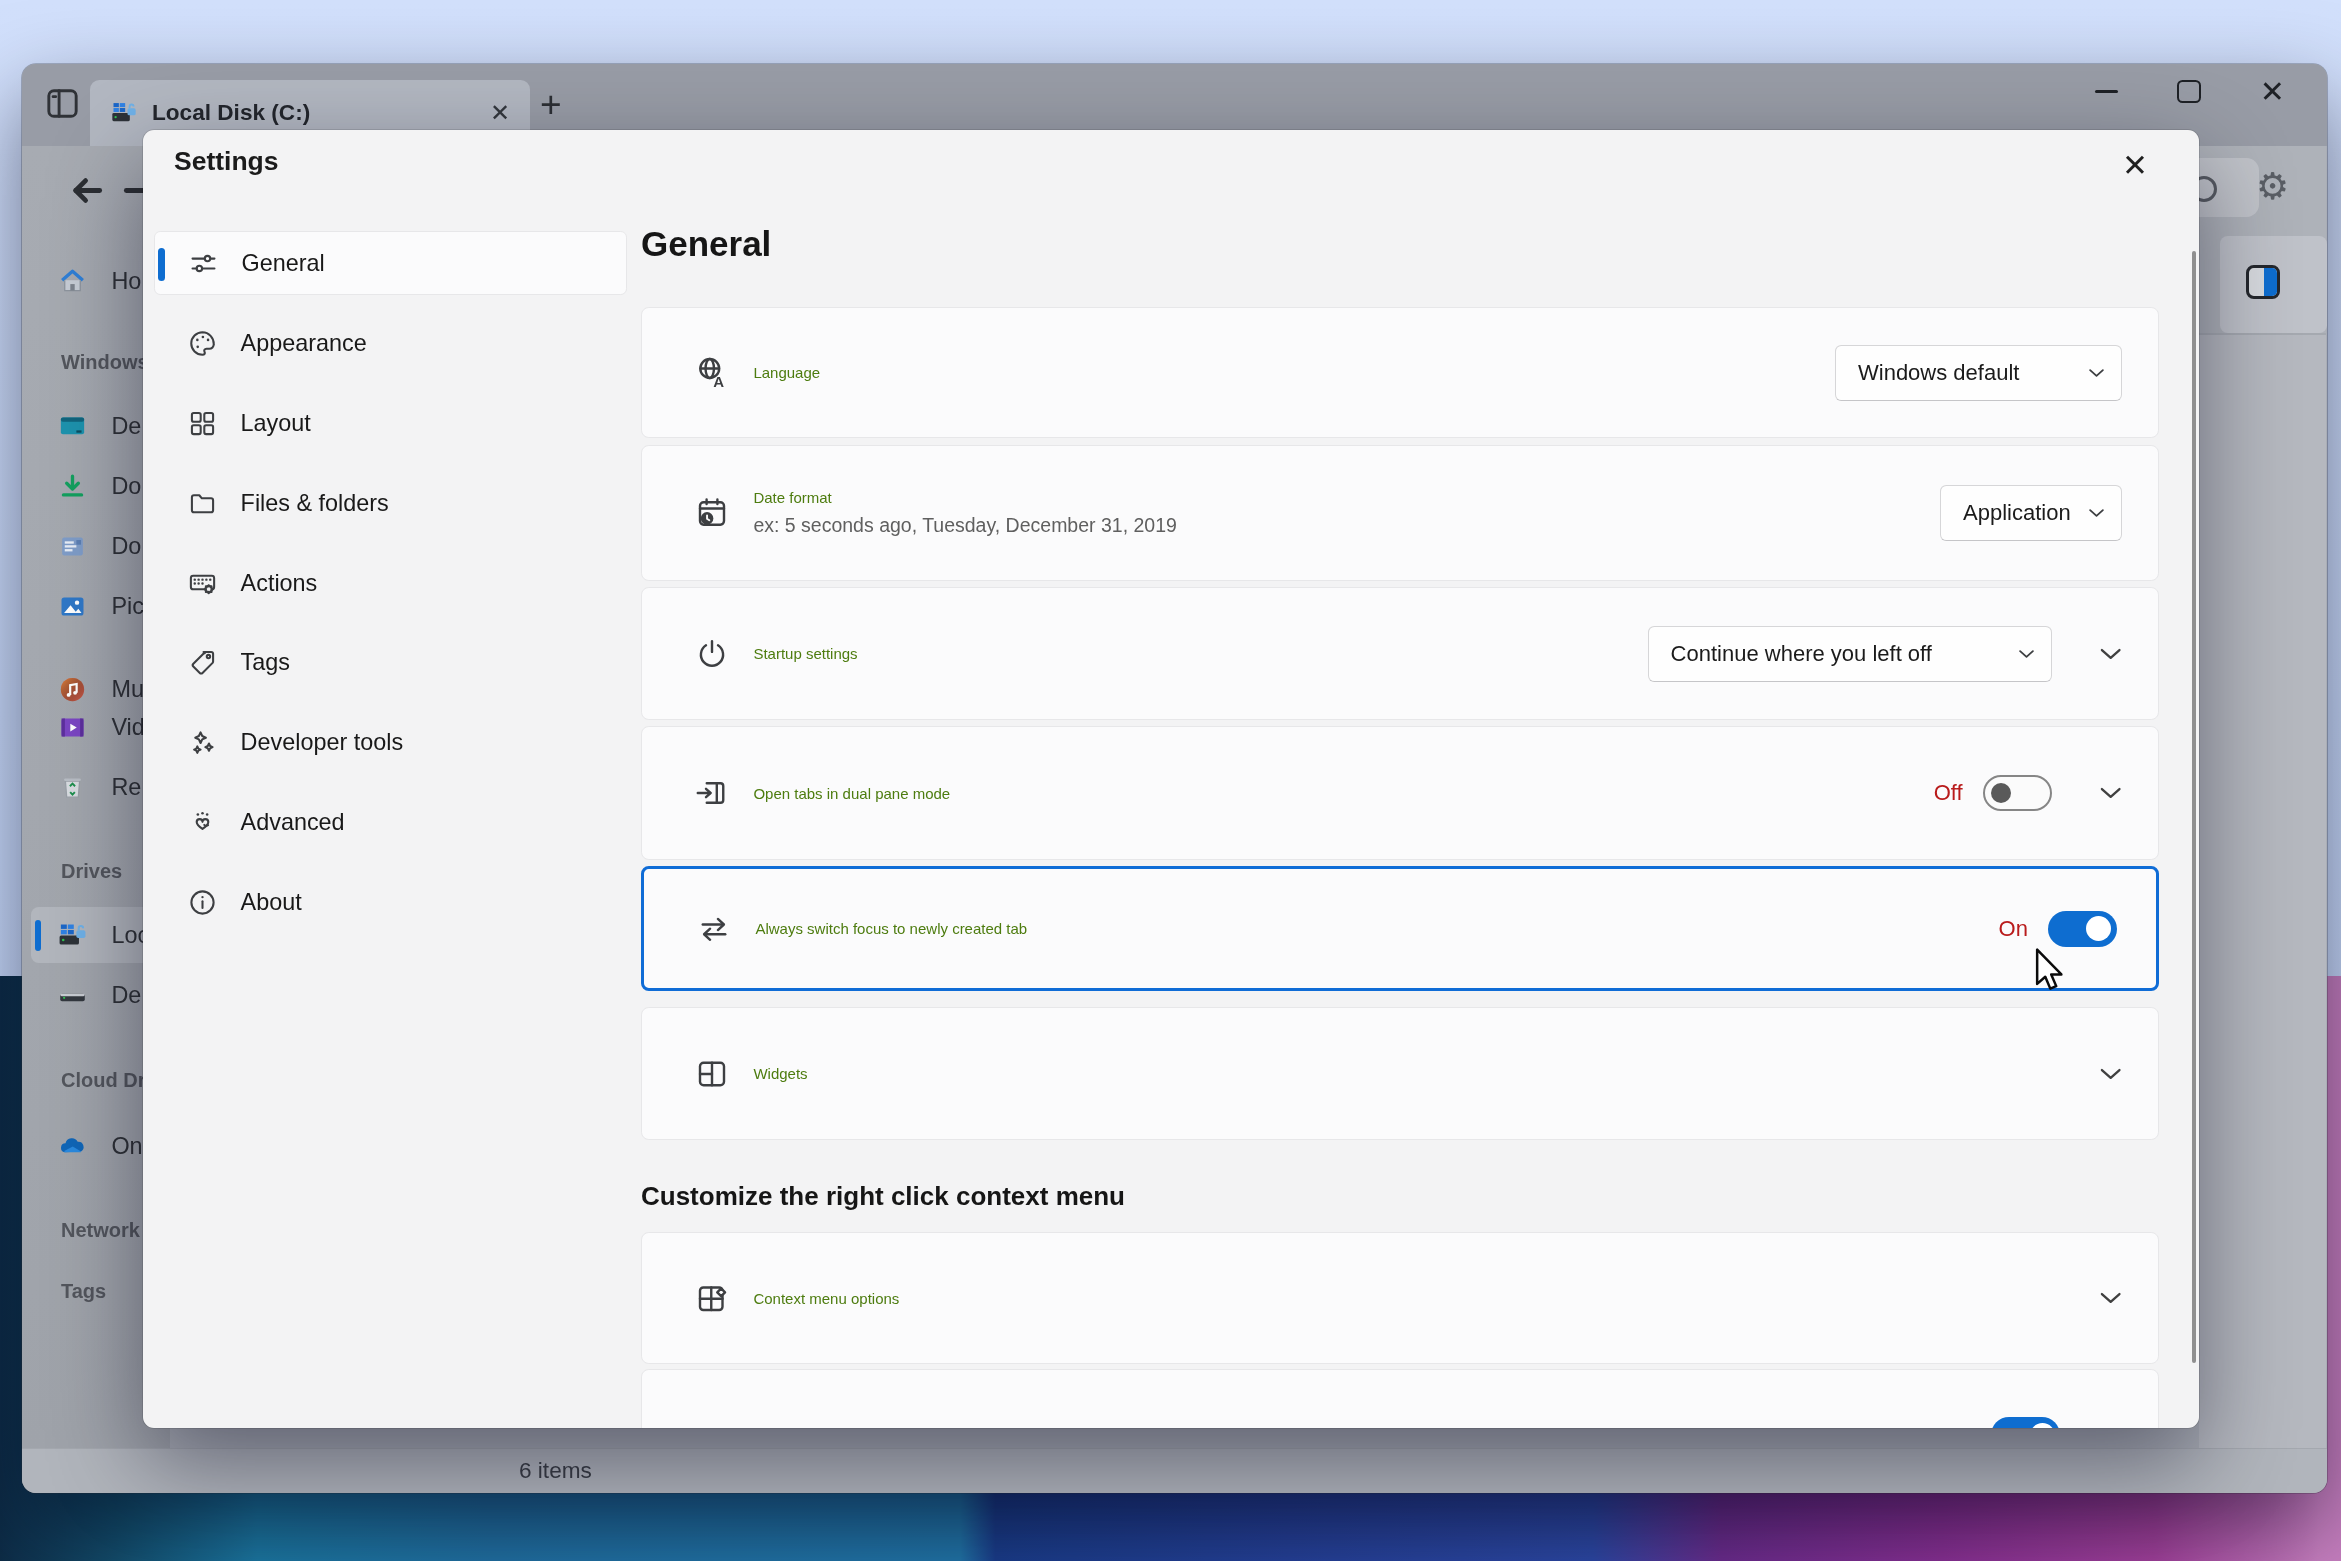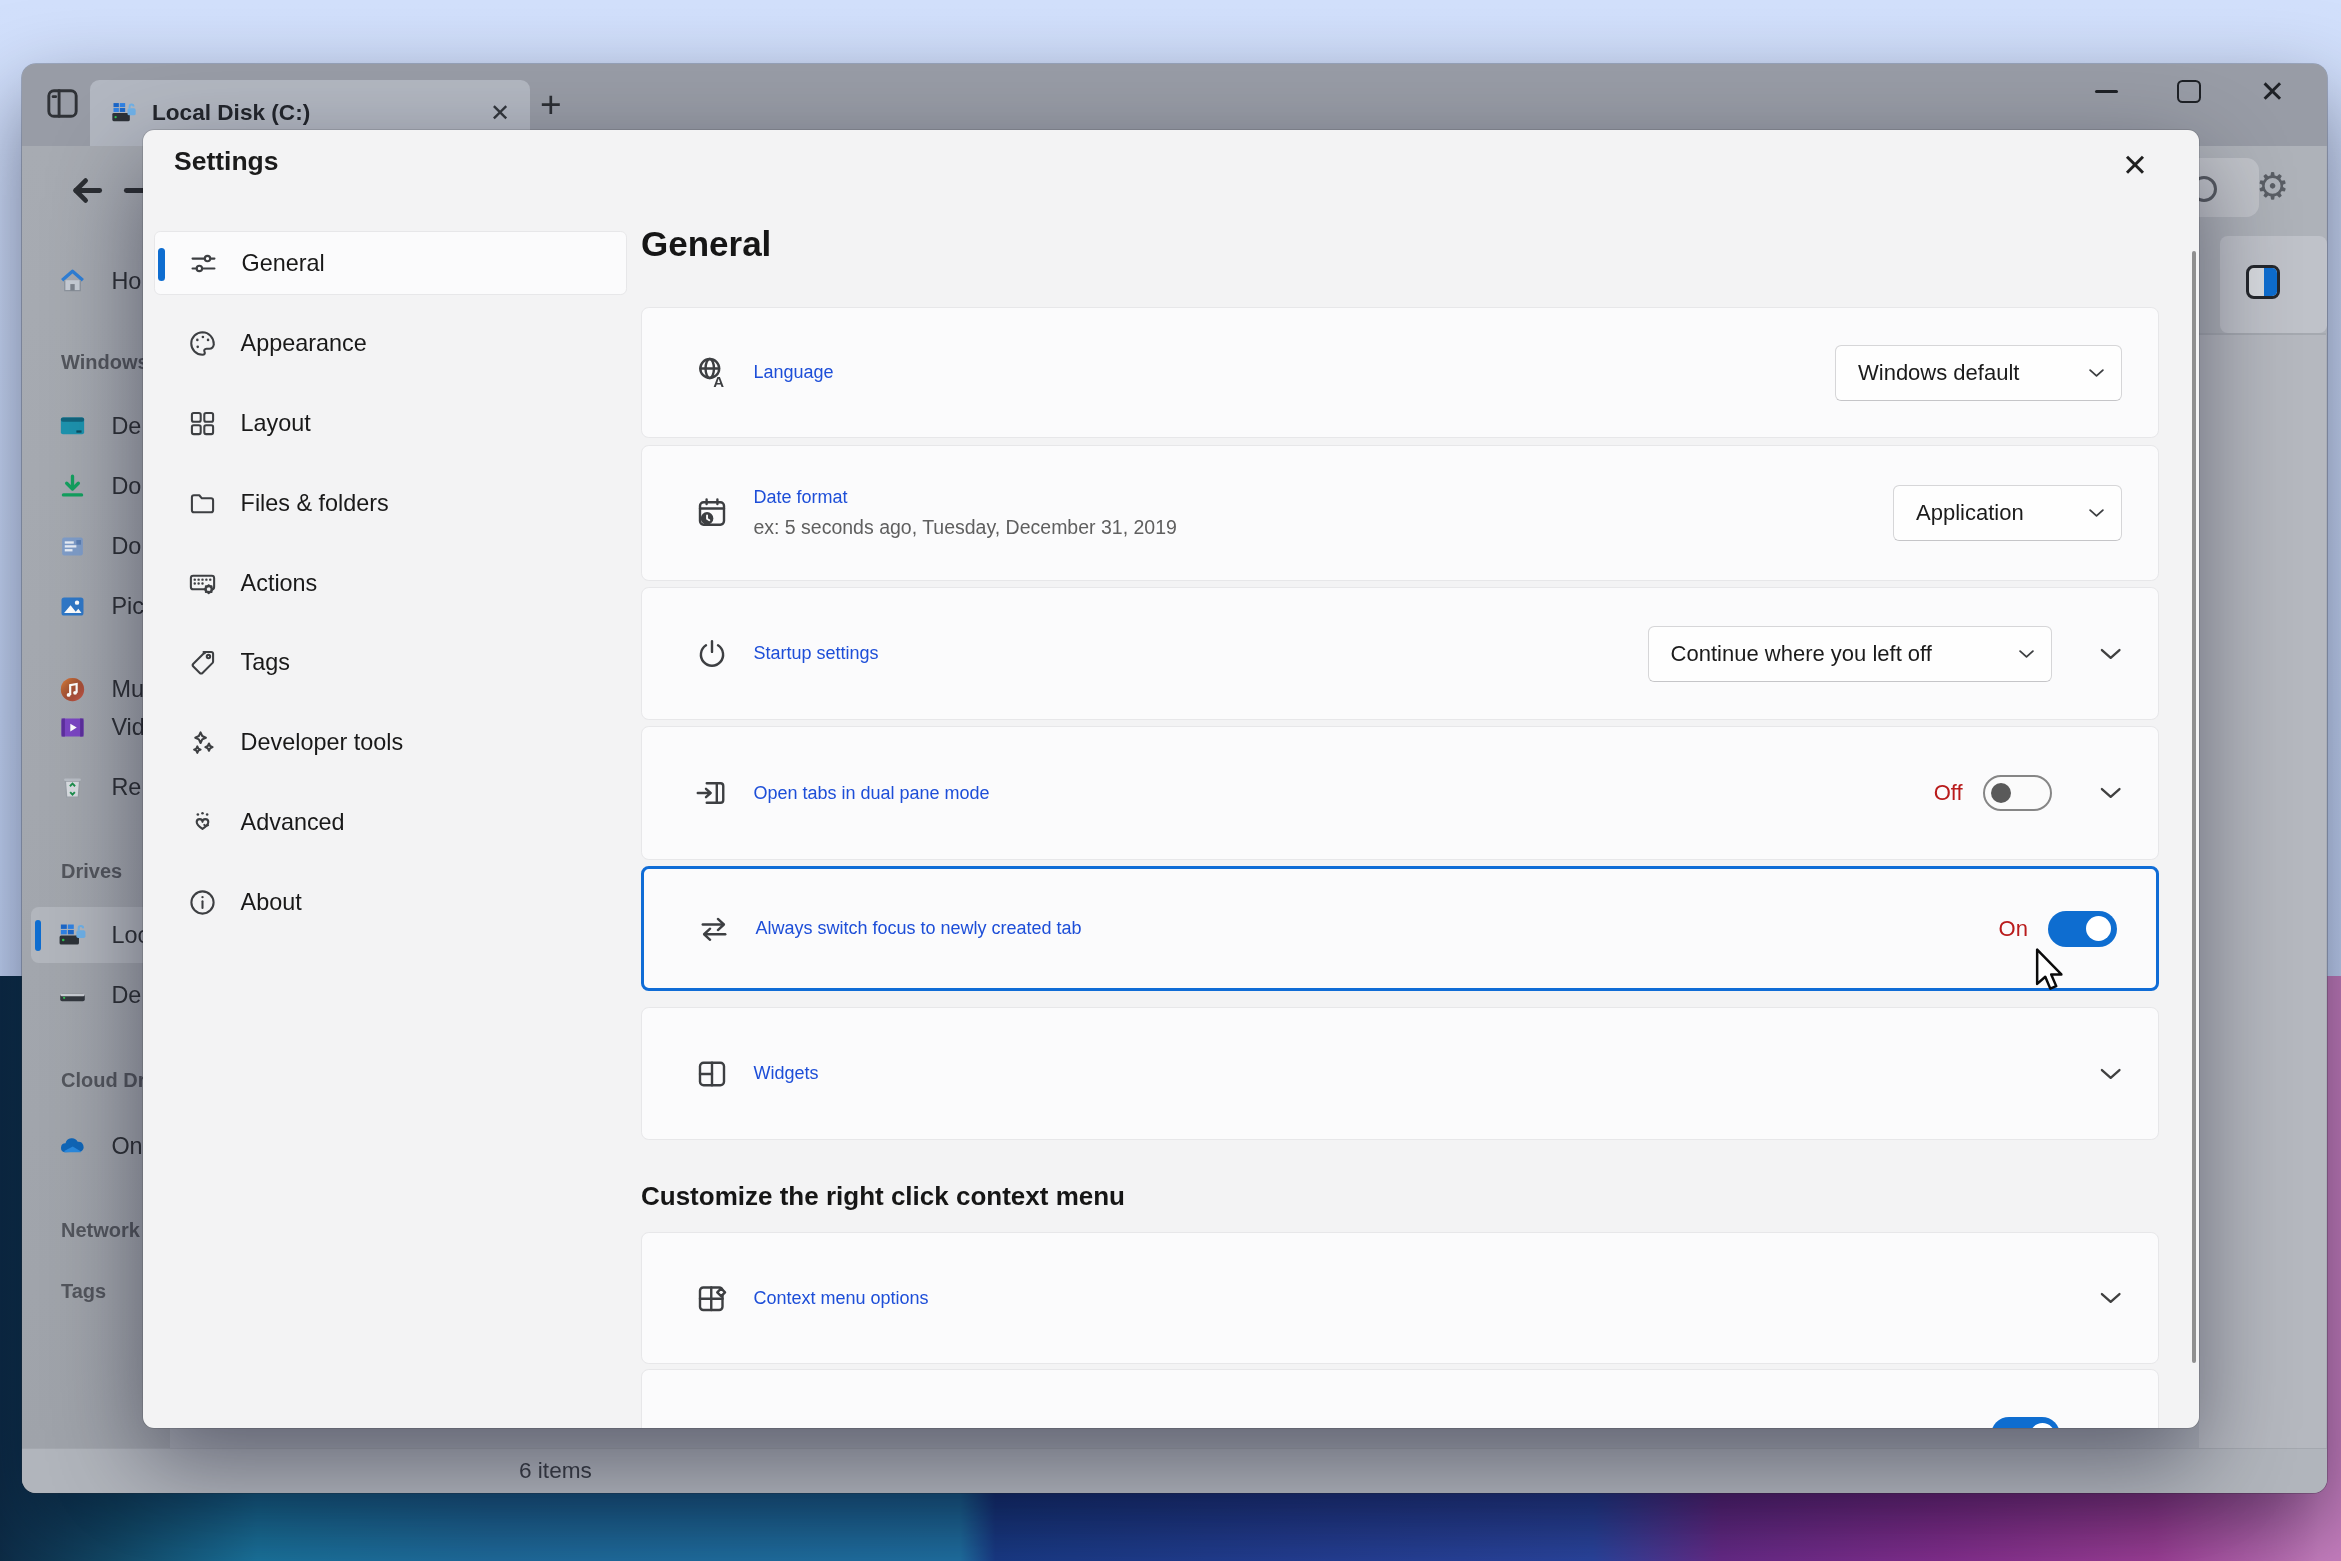--- a/index.html
+++ b/index.html
@@ -75,21 +75,21 @@
 
   .pageHeading{left:498px;top:94px;font-size:35px;font-weight:700;color:#161616;}
   .sectHeading{left:498px;top:1051px;font-size:26px;font-weight:700;color:#161616;}
 
   .card{position:absolute;left:498px;width:1518px;background:#fbfbfc;border:1.2px solid #e7e7e9;
         border-radius:7.8px;box-sizing:border-box;display:flex;align-items:center;
         padding:0 36px 0 52px;}
   .card.hl{border:3.9px solid #0f6cd6;justify-content:flex-end;}
   .rowIcon{width:36px;height:36px;flex:none;}
   .rowText{margin-left:23.4px;}
-  .rowLabel{font-size:18px;color:#1d4ed8;white-space:nowrap;}
+  .rowLabel{font-size:15px;color:#4d7c0f;white-space:nowrap;}
   .rowSub{font-size:19.5px;color:#5f5f5f;margin-top:7.8px;white-space:nowrap;}
   .rowRight{margin-left:auto;display:flex;align-items:center;}
 
   .ddl{display:flex;align-items:center;justify-content:space-between;height:56px;
        padding:0 15.6px 0 22px;background:#fefefe;border:1.2px solid #d6d6d8;
        border-bottom-color:#c5c5c8;border-radius:6.2px;font-size:22px;color:#1b1b1b;box-sizing:border-box;}
   .stateLabel{font-size:22px;color:#b91c1c;margin-right:20px;}
   .tgl{width:69px;height:36px;border-radius:18px;position:relative;flex:none;}
   .tglOn{background:#0e6dd0;}
   .tglOn .knob{position:absolute;right:5.5px;top:5.5px;width:25px;height:25px;border-radius:50%;background:#ffffff;}
@@ -392,21 +392,21 @@
             <path d="M4 9h16M8.4 3v3M15.6 3v3"></path>
           </g>
         <circle cx="8.7" cy="15.6" r="4.2" fill="#3d3f42"></circle>
         <path d="M8.7 13.7v2.1l1.5 1" stroke="#f7f7f7" stroke-width="1.3" fill="none" stroke-linecap="round"></path>
       </svg>
       <div class="rowText">
         <div class="rowLabel">Date format</div>
         <div class="rowSub">ex: 5 seconds ago, Tuesday, December 31, 2019</div>
       </div>
       <div class="rowRight">
-        <div class="ddl" style="width:229px">
+        <div class="ddl" style="width:182px">
           <span>Application</span>
           <svg width="17" height="10" viewBox="0 0 24 14" class="icon-stroke" style="stroke-width:2.6">
               <path d="M3 3l9 8 9-8"></path>
             </svg>
         </div>
       </div>
     </div>
 
     <div class="card" style="top:457px;height:133px">
       <svg class="rowIcon icon-stroke" viewBox="0 0 24 24">

